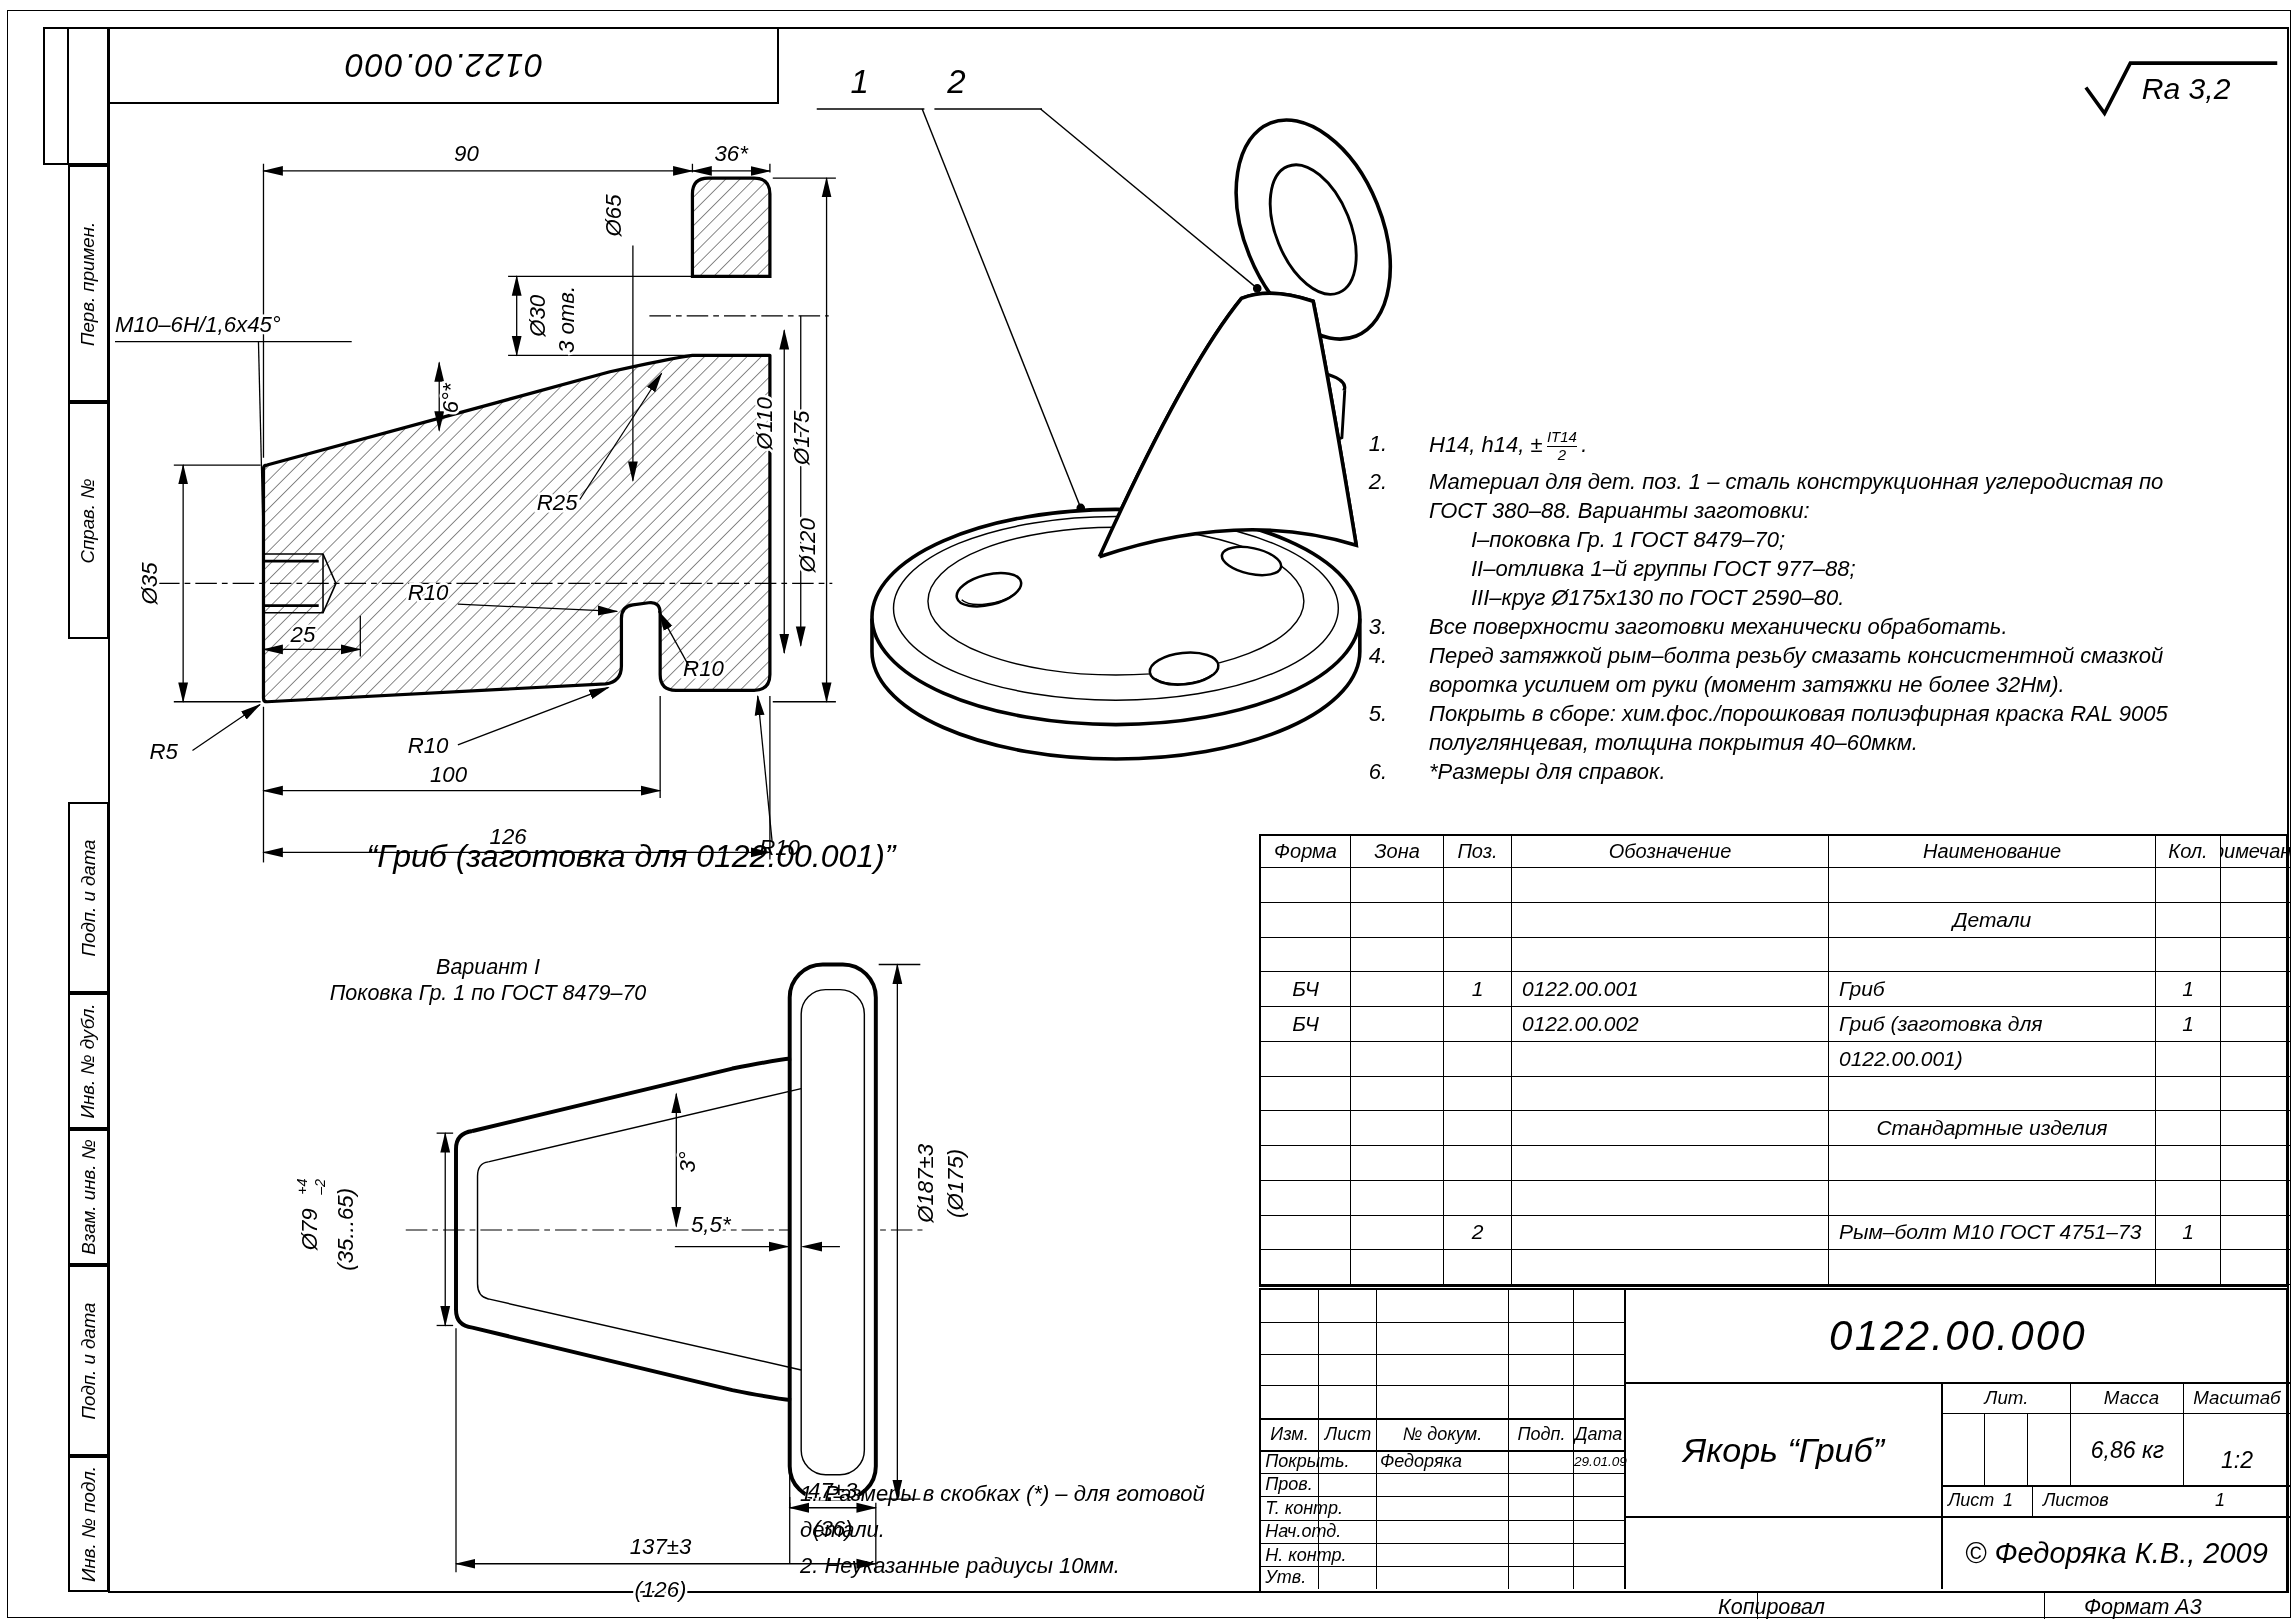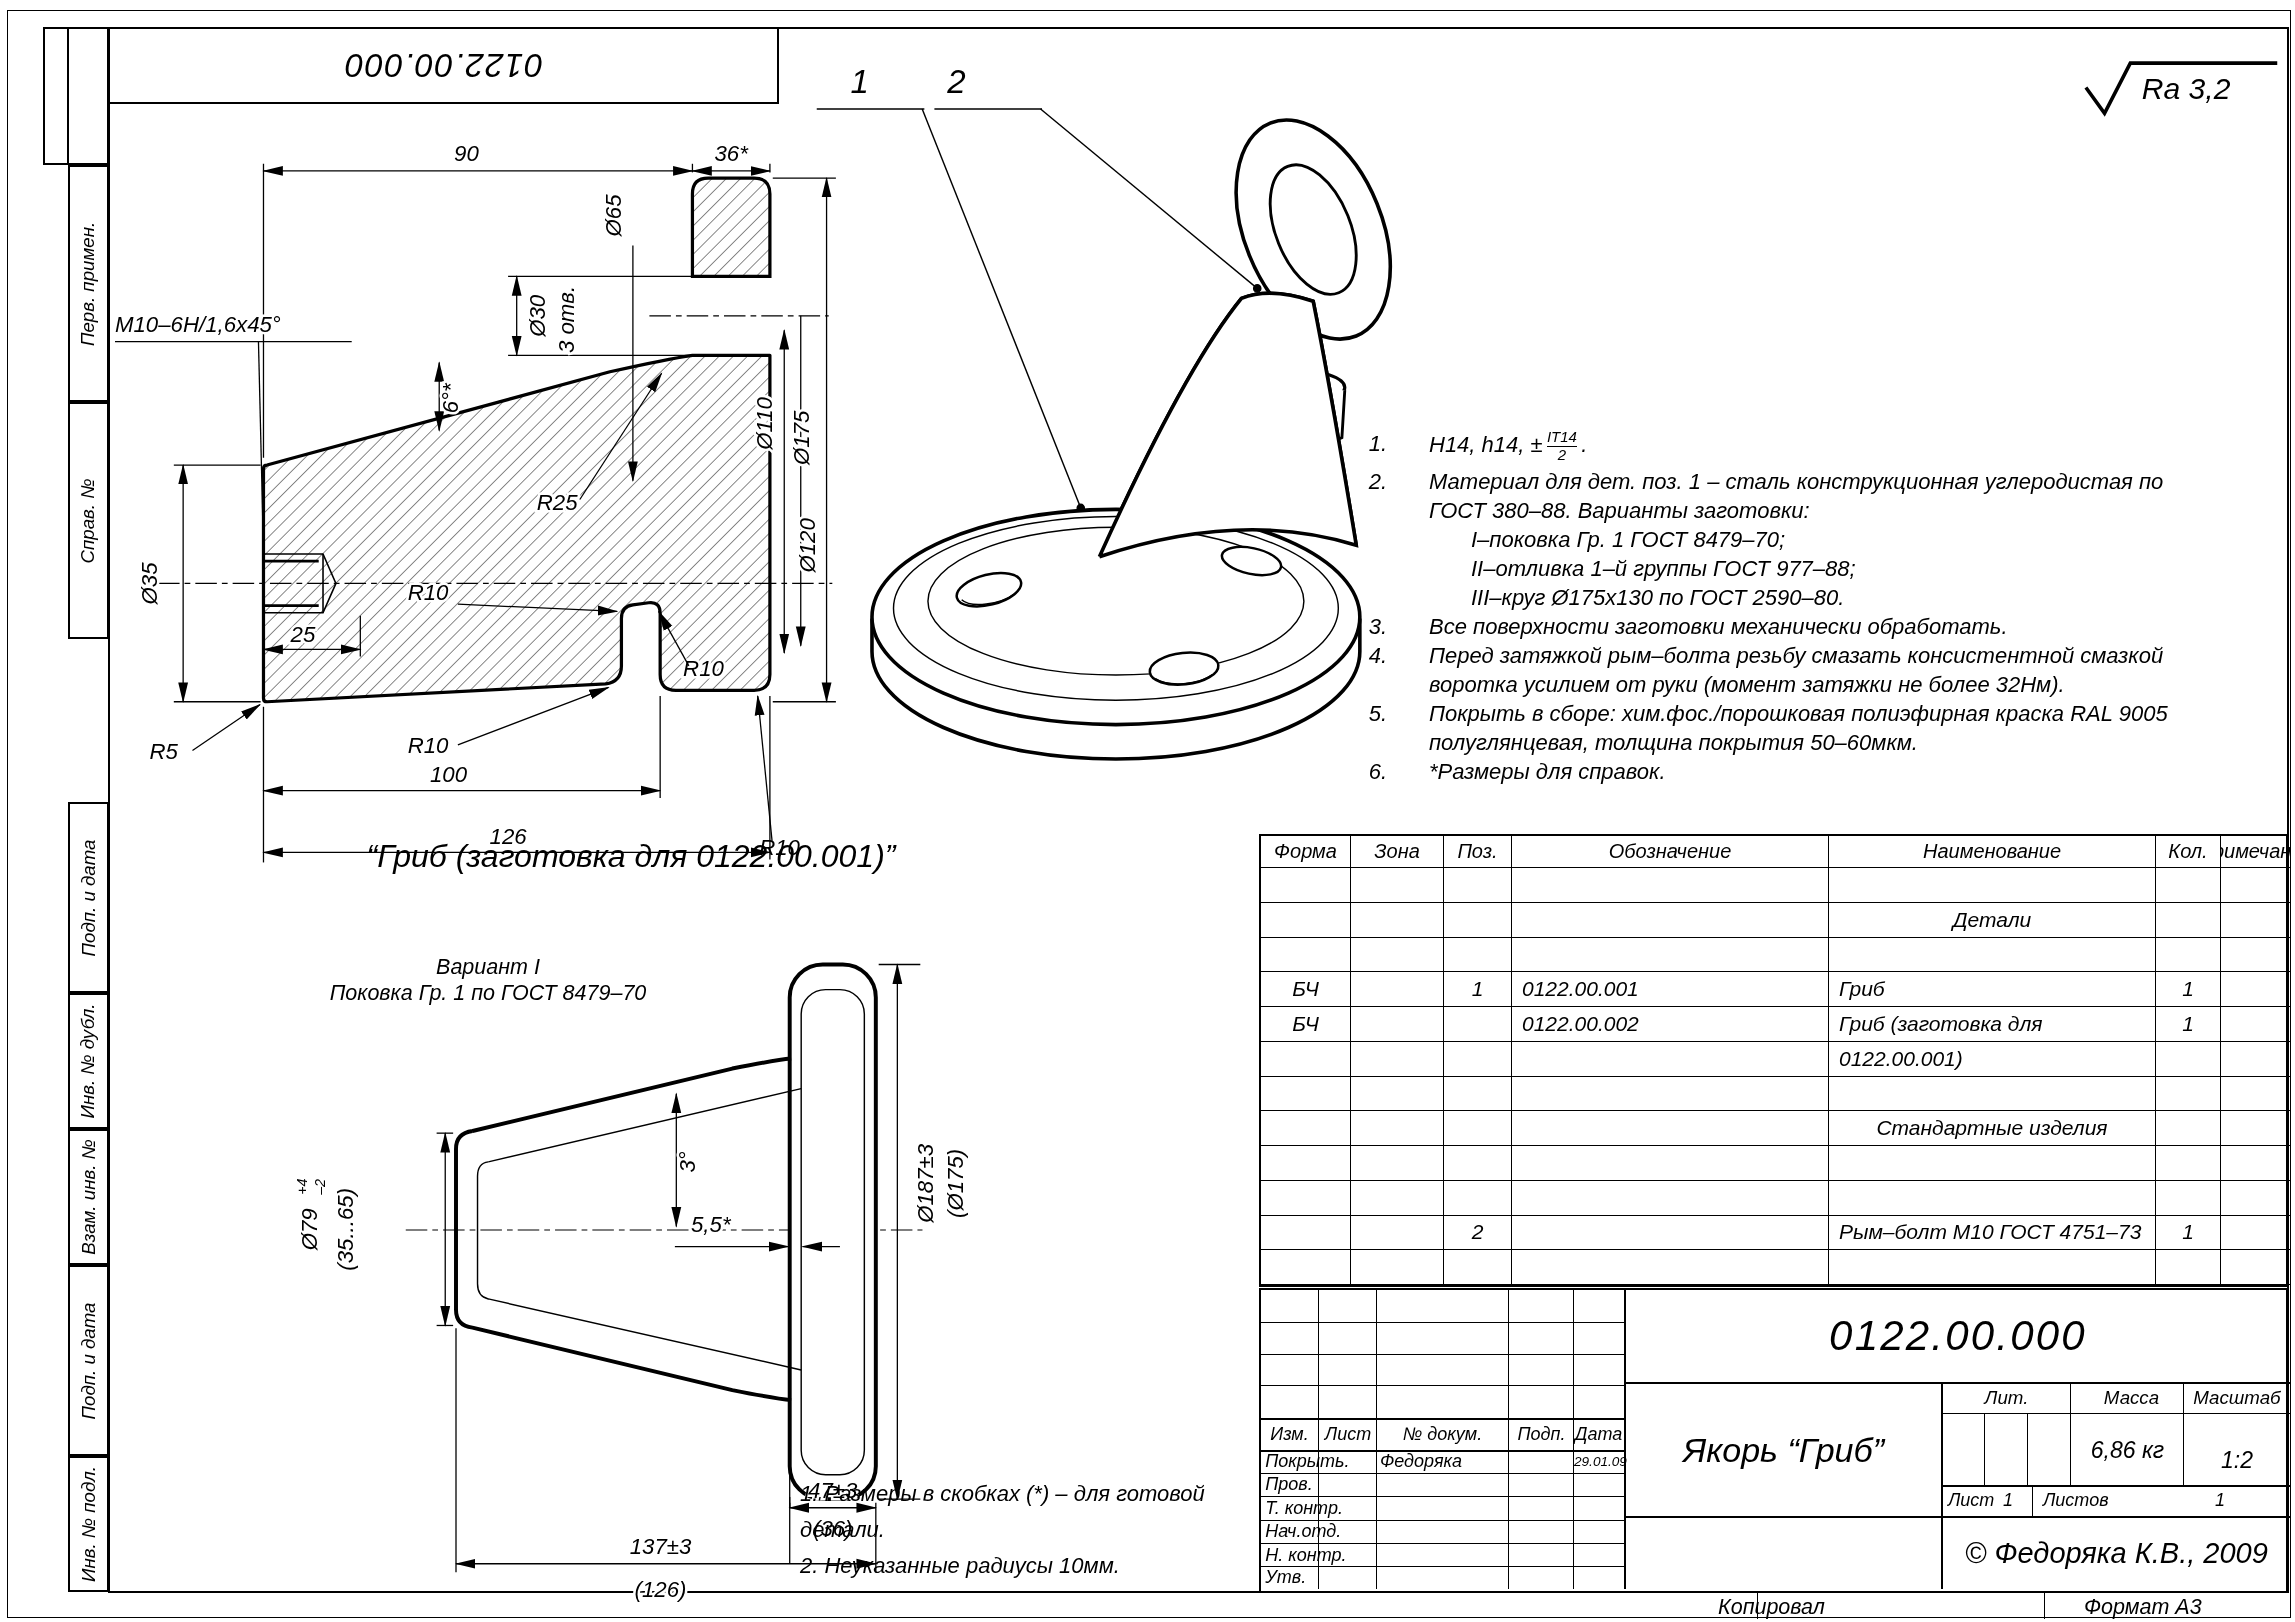--- a/index.html
+++ b/index.html
@@ -321,21 +321,21 @@
     </div>
     <div class="note-line"><span class="num">2.</span><span>Материал для дет. поз. 1 – сталь конструкционная углеродистая по</span></div>
     <div class="note-line"><span>ГОСТ 380–88. Варианты заготовки:</span></div>
     <div class="note-line note-sub"><span>I–поковка Гр. 1 ГОСТ 8479–70;</span></div>
     <div class="note-line note-sub"><span>II–отливка 1–й группы ГОСТ 977–88;</span></div>
     <div class="note-line note-sub"><span>III–круг Ø175х130 по ГОСТ 2590–80.</span></div>
     <div class="note-line"><span class="num">3.</span><span>Все поверхности заготовки механически обработать.</span></div>
     <div class="note-line"><span class="num">4.</span><span>Перед затяжкой рым–болта резьбу смазать консистентной смазкой</span></div>
     <div class="note-line"><span>воротка усилием от руки (момент затяжки не более 32Нм).</span></div>
     <div class="note-line"><span class="num">5.</span><span>Покрыть в сборе: хим.фос./порошковая полиэфирная краска RAL 9005</span></div>
-    <div class="note-line"><span>полуглянцевая, толщина покрытия 50–60мкм.</span></div>
+    <div class="note-line"><span>полуглянцевая, толщина покрытия 40–60мкм.</span></div>
     <div class="note-line"><span class="num">6.</span><span>*Размеры для справок.</span></div>
   </div>
 
   <div class="abs spec">
     <div class="spec-row spec-head">
       <div class="spec-cell">Форма</div>
       <div class="spec-cell">Зона</div>
       <div class="spec-cell">Поз.</div>
       <div class="spec-cell">Обозначение</div>
       <div class="spec-cell">Наименование</div>

